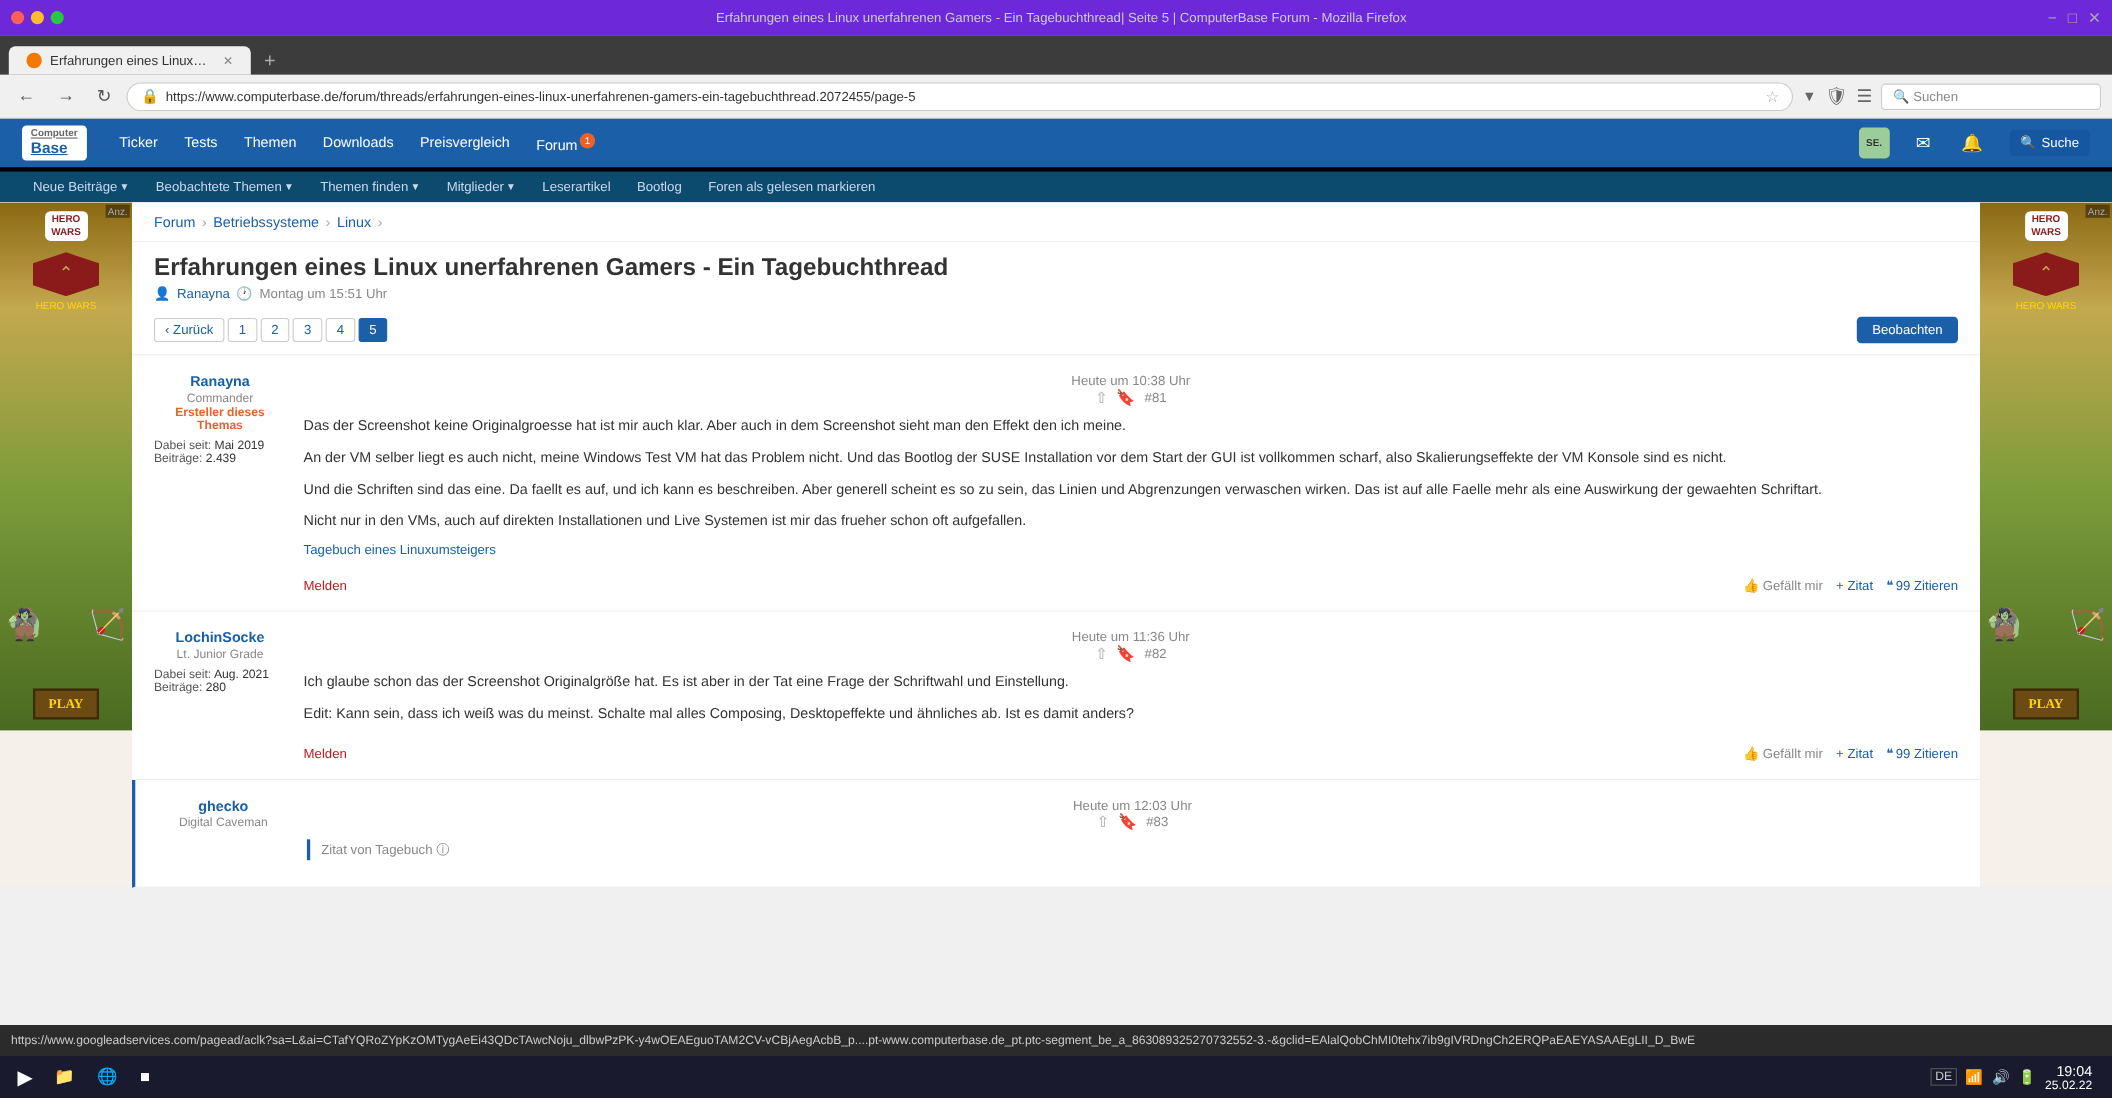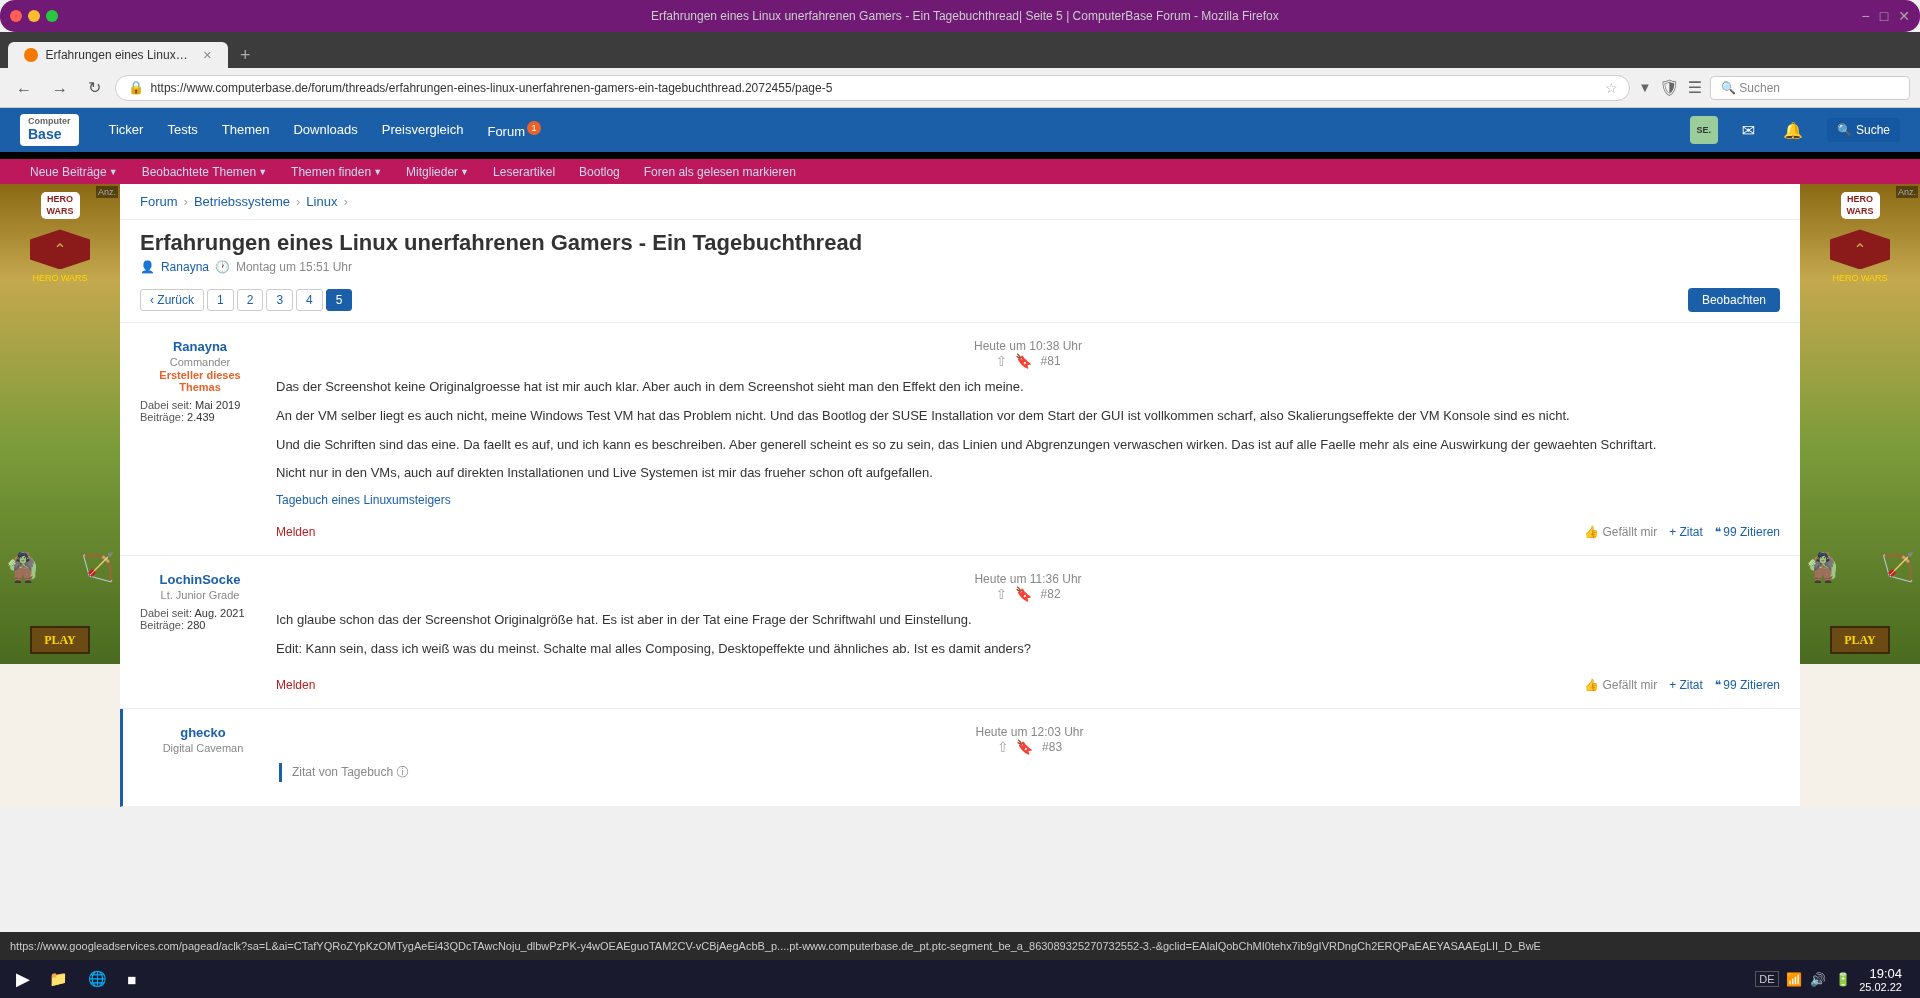--- a/index.html
+++ b/index.html
@@ -1,17 +1,17 @@
 <!DOCTYPE html>
 <html><head>
   <meta charset="utf-8">
   <style>
     * { margin: 0; padding: 0; box-sizing: border-box; }
     body { font-family: Arial, sans-serif; font-size: 13px; background: #f0f0f0; width: 1920px; min-height: 998px; overflow-x: hidden; }
-    .title-bar { background: #701a75; height: 32px; display: flex; align-items: center; padding: 0 10px; color: #ccc; font-size: 12px; border-radius: 15px; }
+    .title-bar { background: #6d28d9; height: 32px; display: flex; align-items: center; padding: 0 10px; color: #ccc; font-size: 12px; }
     .title-bar-dots { display: flex; gap: 6px; margin-right: 10px; }
     .dot { width: 12px; height: 12px; border-radius: 50%; }
     .dot-red { background: #ff5f57; }
     .dot-yellow { background: #febc2e; }
     .dot-green { background: #28c840; }
     .title-text { flex: 1; text-align: center; font-size: 12px; color: #ccc; }
     .title-bar-right { display: flex; gap: 10px; color: #aaa; font-size: 14px; }
 
     .tab-bar { background: #3c3c3c; height: 36px; display: flex; align-items: flex-end; padding: 0 8px; }
     .tab { background: #f0f0f0; border-radius: 6px 6px 0 0; padding: 6px 16px; font-size: 12px; color: #333; display: flex; align-items: center; gap: 8px; max-width: 220px; }
@@ -25,31 +25,31 @@
     .address-bar-icon { color: #888; font-size: 13px; }
     .address-text { flex: 1; color: #333; font-size: 12px; }
     .nav-bar-right { display: flex; gap: 8px; align-items: center; }
     .nav-icon-btn { background: none; border: none; color: #666; font-size: 16px; cursor: pointer; }
     .search-bar { background: white; border: 1px solid #ccc; border-radius: 4px; padding: 4px 10px; width: 200px; font-size: 12px; color: #888; }
 
     
     .site-header { background: #1a5fa8; width: 100%; height: 44px; display: flex; align-items: center; padding: 0 20px; }
     .logo { background: white; border-radius: 4px; padding: 3px 8px; margin-right: 20px; display: flex; align-items: center; }
     .logo-text { font-size: 15px; font-weight: bold; color: #1a5fa8; line-height: 1.1; }
-    .logo-text span { display: block; font-size: 10px; color: #1a5fa8; }
+    .logo-text span { display: block; font-size: 10px; color: #1a5fa8; text-decoration: underline; }
     .site-nav { display: flex; align-items: center; gap: 4px; flex: 1; }
     .site-nav-item { color: white; font-size: 13px; padding: 6px 10px; cursor: pointer; text-decoration: none; }
     .forum-badge { background: #e8622a; color: white; border-radius: 50%; width: 14px; height: 14px; font-size: 9px; display: inline-flex; align-items: center; justify-content: center; margin-left: 2px; vertical-align: super; }
     .header-right { display: flex; align-items: center; gap: 20px; }
     .user-avatar { width: 28px; height: 28px; background: #ccc; border-radius: 4px; display: flex; align-items: center; justify-content: center; overflow: hidden; }
     .header-icon { color: white; font-size: 16px; cursor: pointer; padding: 4px; }
     .search-btn { background: #1557a0; border: none; color: white; font-size: 12px; padding: 5px 10px; border-radius: 4px; cursor: pointer; display: flex; align-items: center; gap: 4px; }
 
     
-    .sub-nav { background: #be185d; border-top: 7px solid #000000; width: 100%; height: 32px; display: flex; align-items: center; padding: 0 20px; gap: 4px; }
+    .sub-nav { background: #0c4a6e; border-top: 4px solid #000000; width: 100%; height: 32px; display: flex; align-items: center; padding: 0 20px; gap: 4px; }
     .sub-nav-item { color: #c8d8ee; font-size: 12px; padding: 4px 10px; cursor: pointer; border-radius: 4px; display: flex; align-items: center; gap: 2px; }
 
     
     .page-wrapper { display: flex; width: 100%; background: #e8e8e8; }
     .ad-left { width: 120px; min-height: 600px; background: #f5f0e8; flex-shrink: 0; overflow: hidden; position: relative; }
     .ad-right { width: 120px; min-height: 600px; background: #f5f0e8; flex-shrink: 0; overflow: hidden; position: relative; }
 
     .main-content { flex: 1; background: white; padding: 0; min-height: 600px; }
 
     

